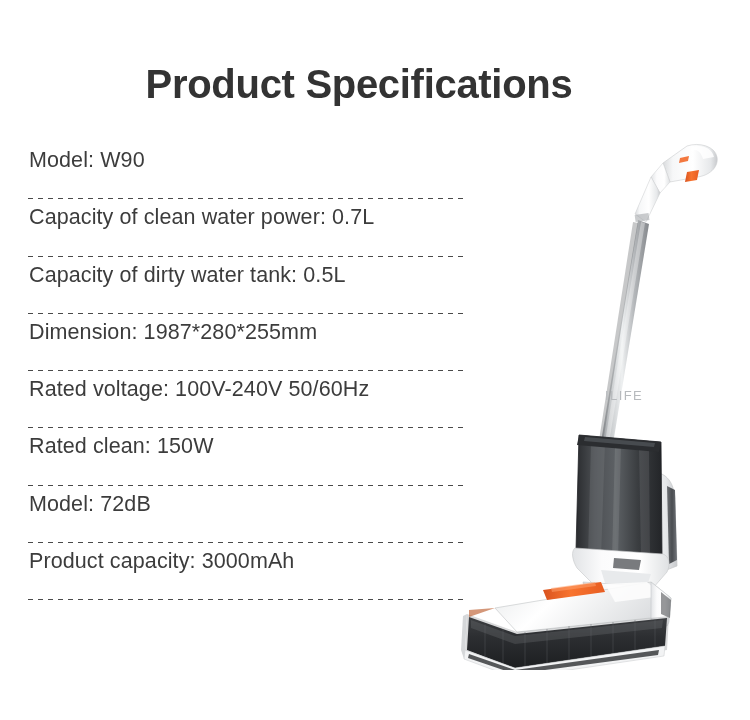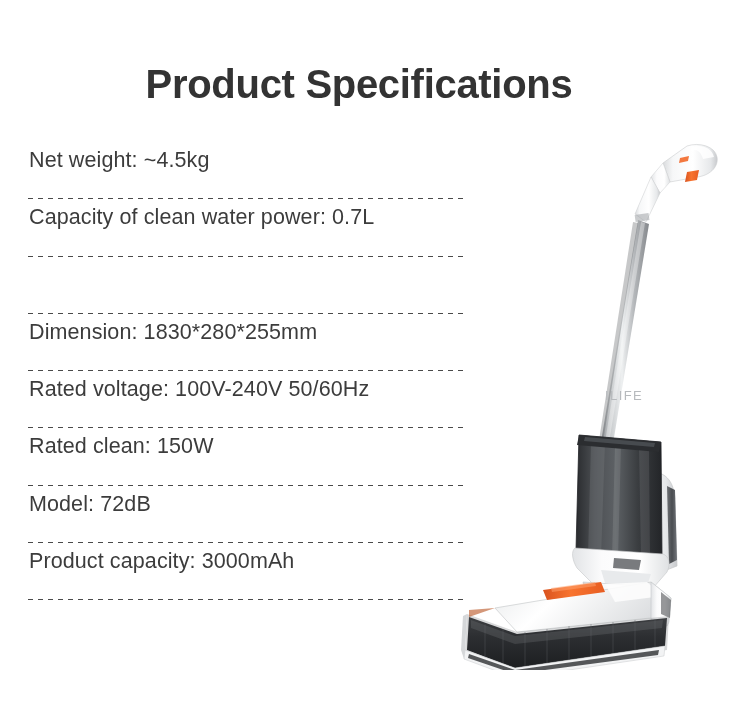--- a/index.html
+++ b/index.html
@@ -86,37 +86,38 @@
 </style>
 </head>
 <body>
 
 <div id="page">
 
   <div class="page-title">Product Specifications</div>
 
   <div class="spec-list">
 
-
-    <div class="spec-row">
-      <div class="spec-text">Net weight: ~4.5kg</div>
-      <div class="spec-divider"></div>
-    </div>
+    <div class="spec-row">
+      <div class="spec-text">Model: W90</div>
+      <div class="spec-divider"></div>
+    </div>
+
 
     <div class="spec-row">
       <div class="spec-text">Capacity of clean water power: 0.7L</div>
       <div class="spec-divider"></div>
     </div>
 
     <div class="spec-row">
-      <div class="spec-divider"></div>
-    </div>
-
-    <div class="spec-row">
-      <div class="spec-text">Dimension: 1830*280*255mm</div>
+      <div class="spec-text">Capacity of dirty water tank: 0.5L</div>
+      <div class="spec-divider"></div>
+    </div>
+
+    <div class="spec-row">
+      <div class="spec-text">Dimension: 1987*280*255mm</div>
       <div class="spec-divider"></div>
     </div>
 
     <div class="spec-row">
       <div class="spec-text">Rated voltage: 100V-240V 50/60Hz</div>
       <div class="spec-divider"></div>
     </div>
 
     <div class="spec-row">
       <div class="spec-text">Rated clean: 150W</div>

